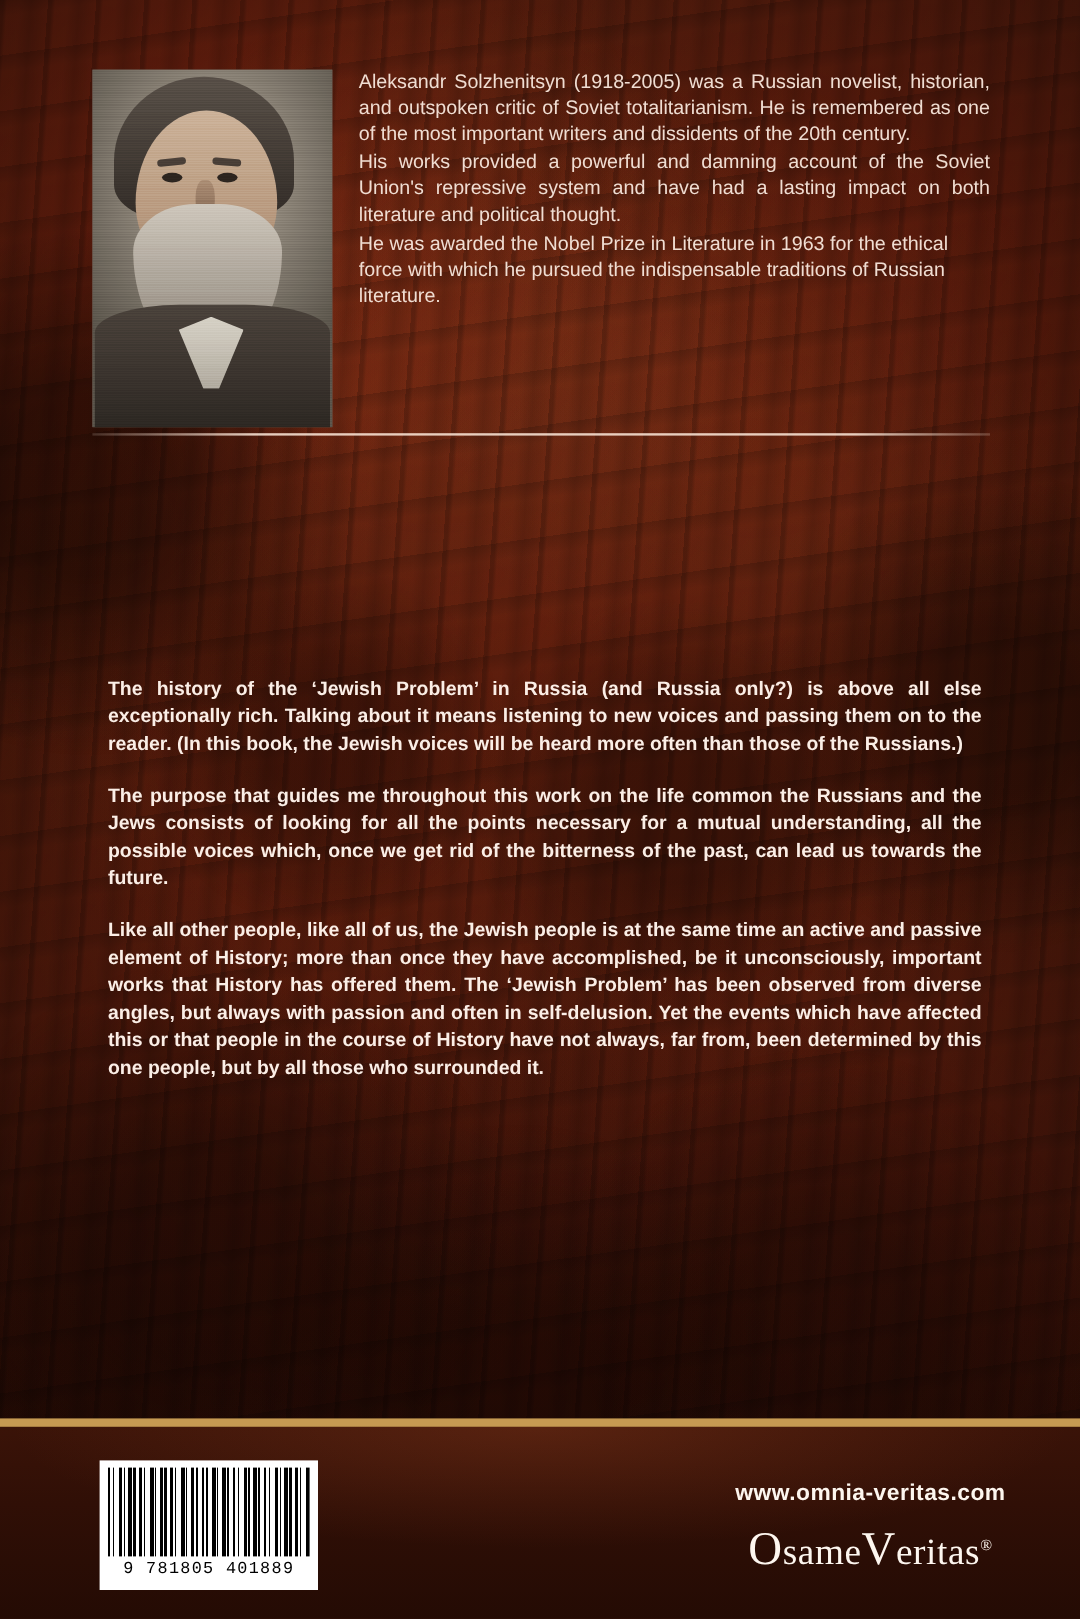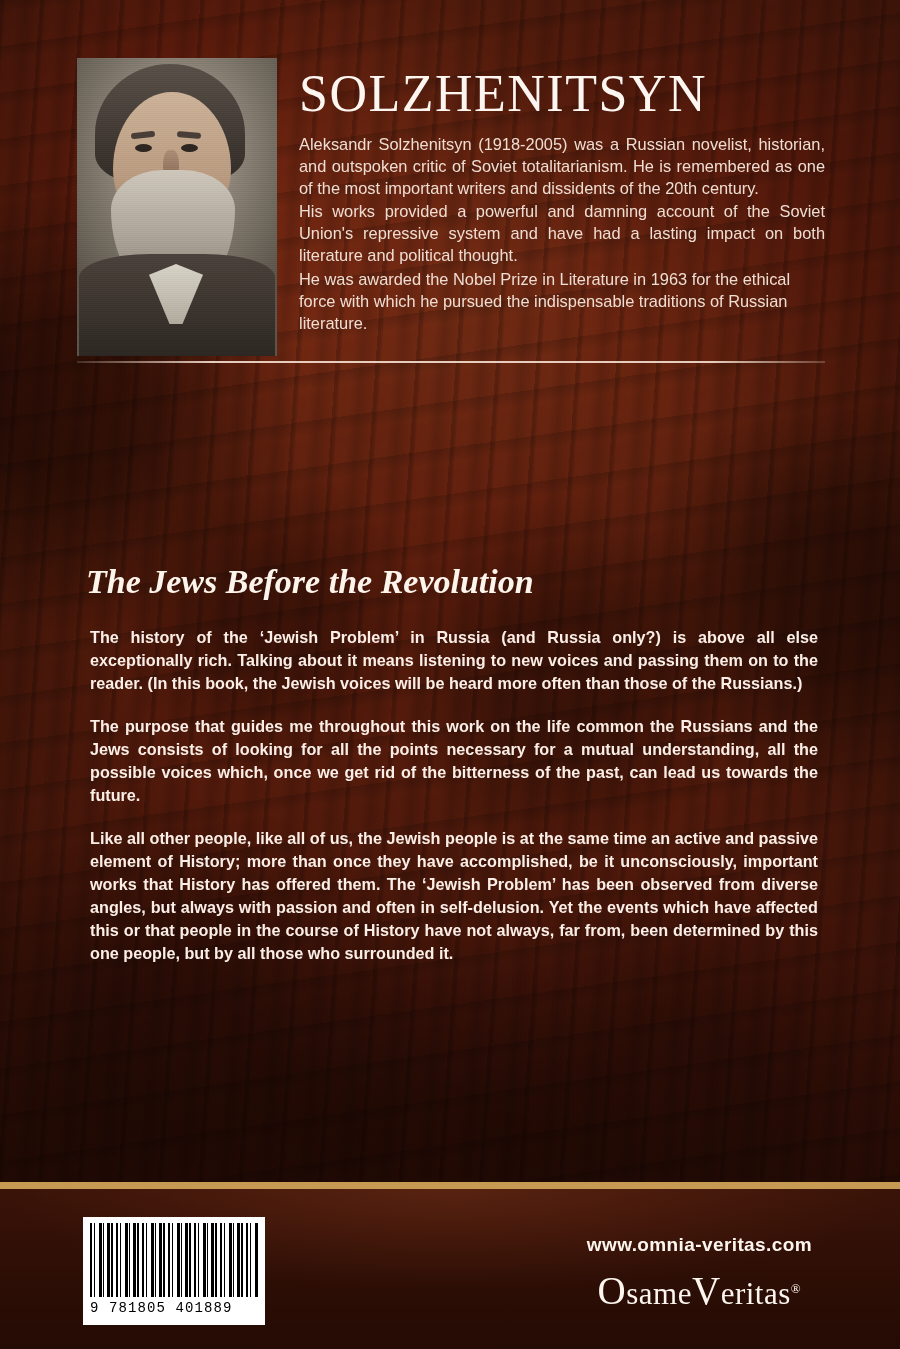--- a/index.html
+++ b/index.html
@@ -265,27 +265,28 @@
         #000 9px, #000 12px, #fff 12px, #fff 13px,
         #000 13px, #000 14px, #fff 14px, #fff 17px,
         #000 17px, #000 20px, #fff 20px, #fff 21px,
         #000 21px, #000 23px, #fff 23px, #fff 26px);
   }
   .barcode-number {
     font-family: "Liberation Mono", monospace;
     font-size: 14px;
     letter-spacing: 1.1px;
     color: #000;
+    text-align: center;
     margin-top: 3px;
     white-space: nowrap;
   }
 
   .publisher {
     position: absolute;
-    right: 88px;
+    right: 62px;
     bottom: 36px;
     text-align: center;
     color: #f7ece2;
   }
   .website {
     font-size: 19px;
     font-weight: bold;
     letter-spacing: 0.4px;
     margin-bottom: 12px;
     color: #fdf6ef;
@@ -321,33 +322,31 @@
       <div class="ph-eye-l"></div>
       <div class="ph-eye-r"></div>
       <div class="ph-nose"></div>
       <div class="ph-beard"></div>
       <div class="ph-body"></div>
       <div class="ph-collar"></div>
       <div class="ph-grain"></div>
     </div>
 
     <div class="author-text">
-      <h1 class="author-name">SOLZHENITSYN</h1>
       <div class="author-bio">
         <p>Aleksandr Solzhenitsyn (1918-2005) was a Russian novelist, historian, and outspoken critic of Soviet totalitarianism. He is remembered as one of the most important writers and dissidents of the 20th century.</p>
         <p>His works provided a powerful and damning account of the Soviet Union's repressive system and have had a lasting impact on both literature and political thought.</p>
         <p class="last">He was awarded the Nobel Prize in Literature in 1963 for the ethical force with which he pursued the indispensable traditions of Russian literature.</p>
       </div>
     </div>
   </div>
 
   <div class="divider"></div>
 
   <div class="main-block">
-    <h3 class="book-subtitle">The Jews Before the Revolution</h3>
     <div class="blurb">
       <p>The history of the ‘Jewish Problem’ in Russia (and Russia only?) is above all else exceptionally rich. Talking about it means listening to new voices and passing them on to the reader. (In this book, the Jewish voices will be heard more often than those of the Russians.)</p>
       <p>The purpose that guides me throughout this work on the life common the Russians and the Jews consists of looking for all the points necessary for a mutual understanding, all the possible voices which, once we get rid of the bitterness of the past, can lead us towards the future.</p>
       <p>Like all other people, like all of us, the Jewish people is at the same time an active and passive element of History; more than once they have accomplished, be it unconsciously, important works that History has offered them. The ‘Jewish Problem’ has been observed from diverse angles, but always with passion and often in self-delusion. Yet the events which have affected this or that people in the course of History have not always, far from, been determined by this one people, but by all those who surrounded it.</p>
     </div>
   </div>
 
   <div class="bottom-bar">
     <div class="sheen"></div>
 

